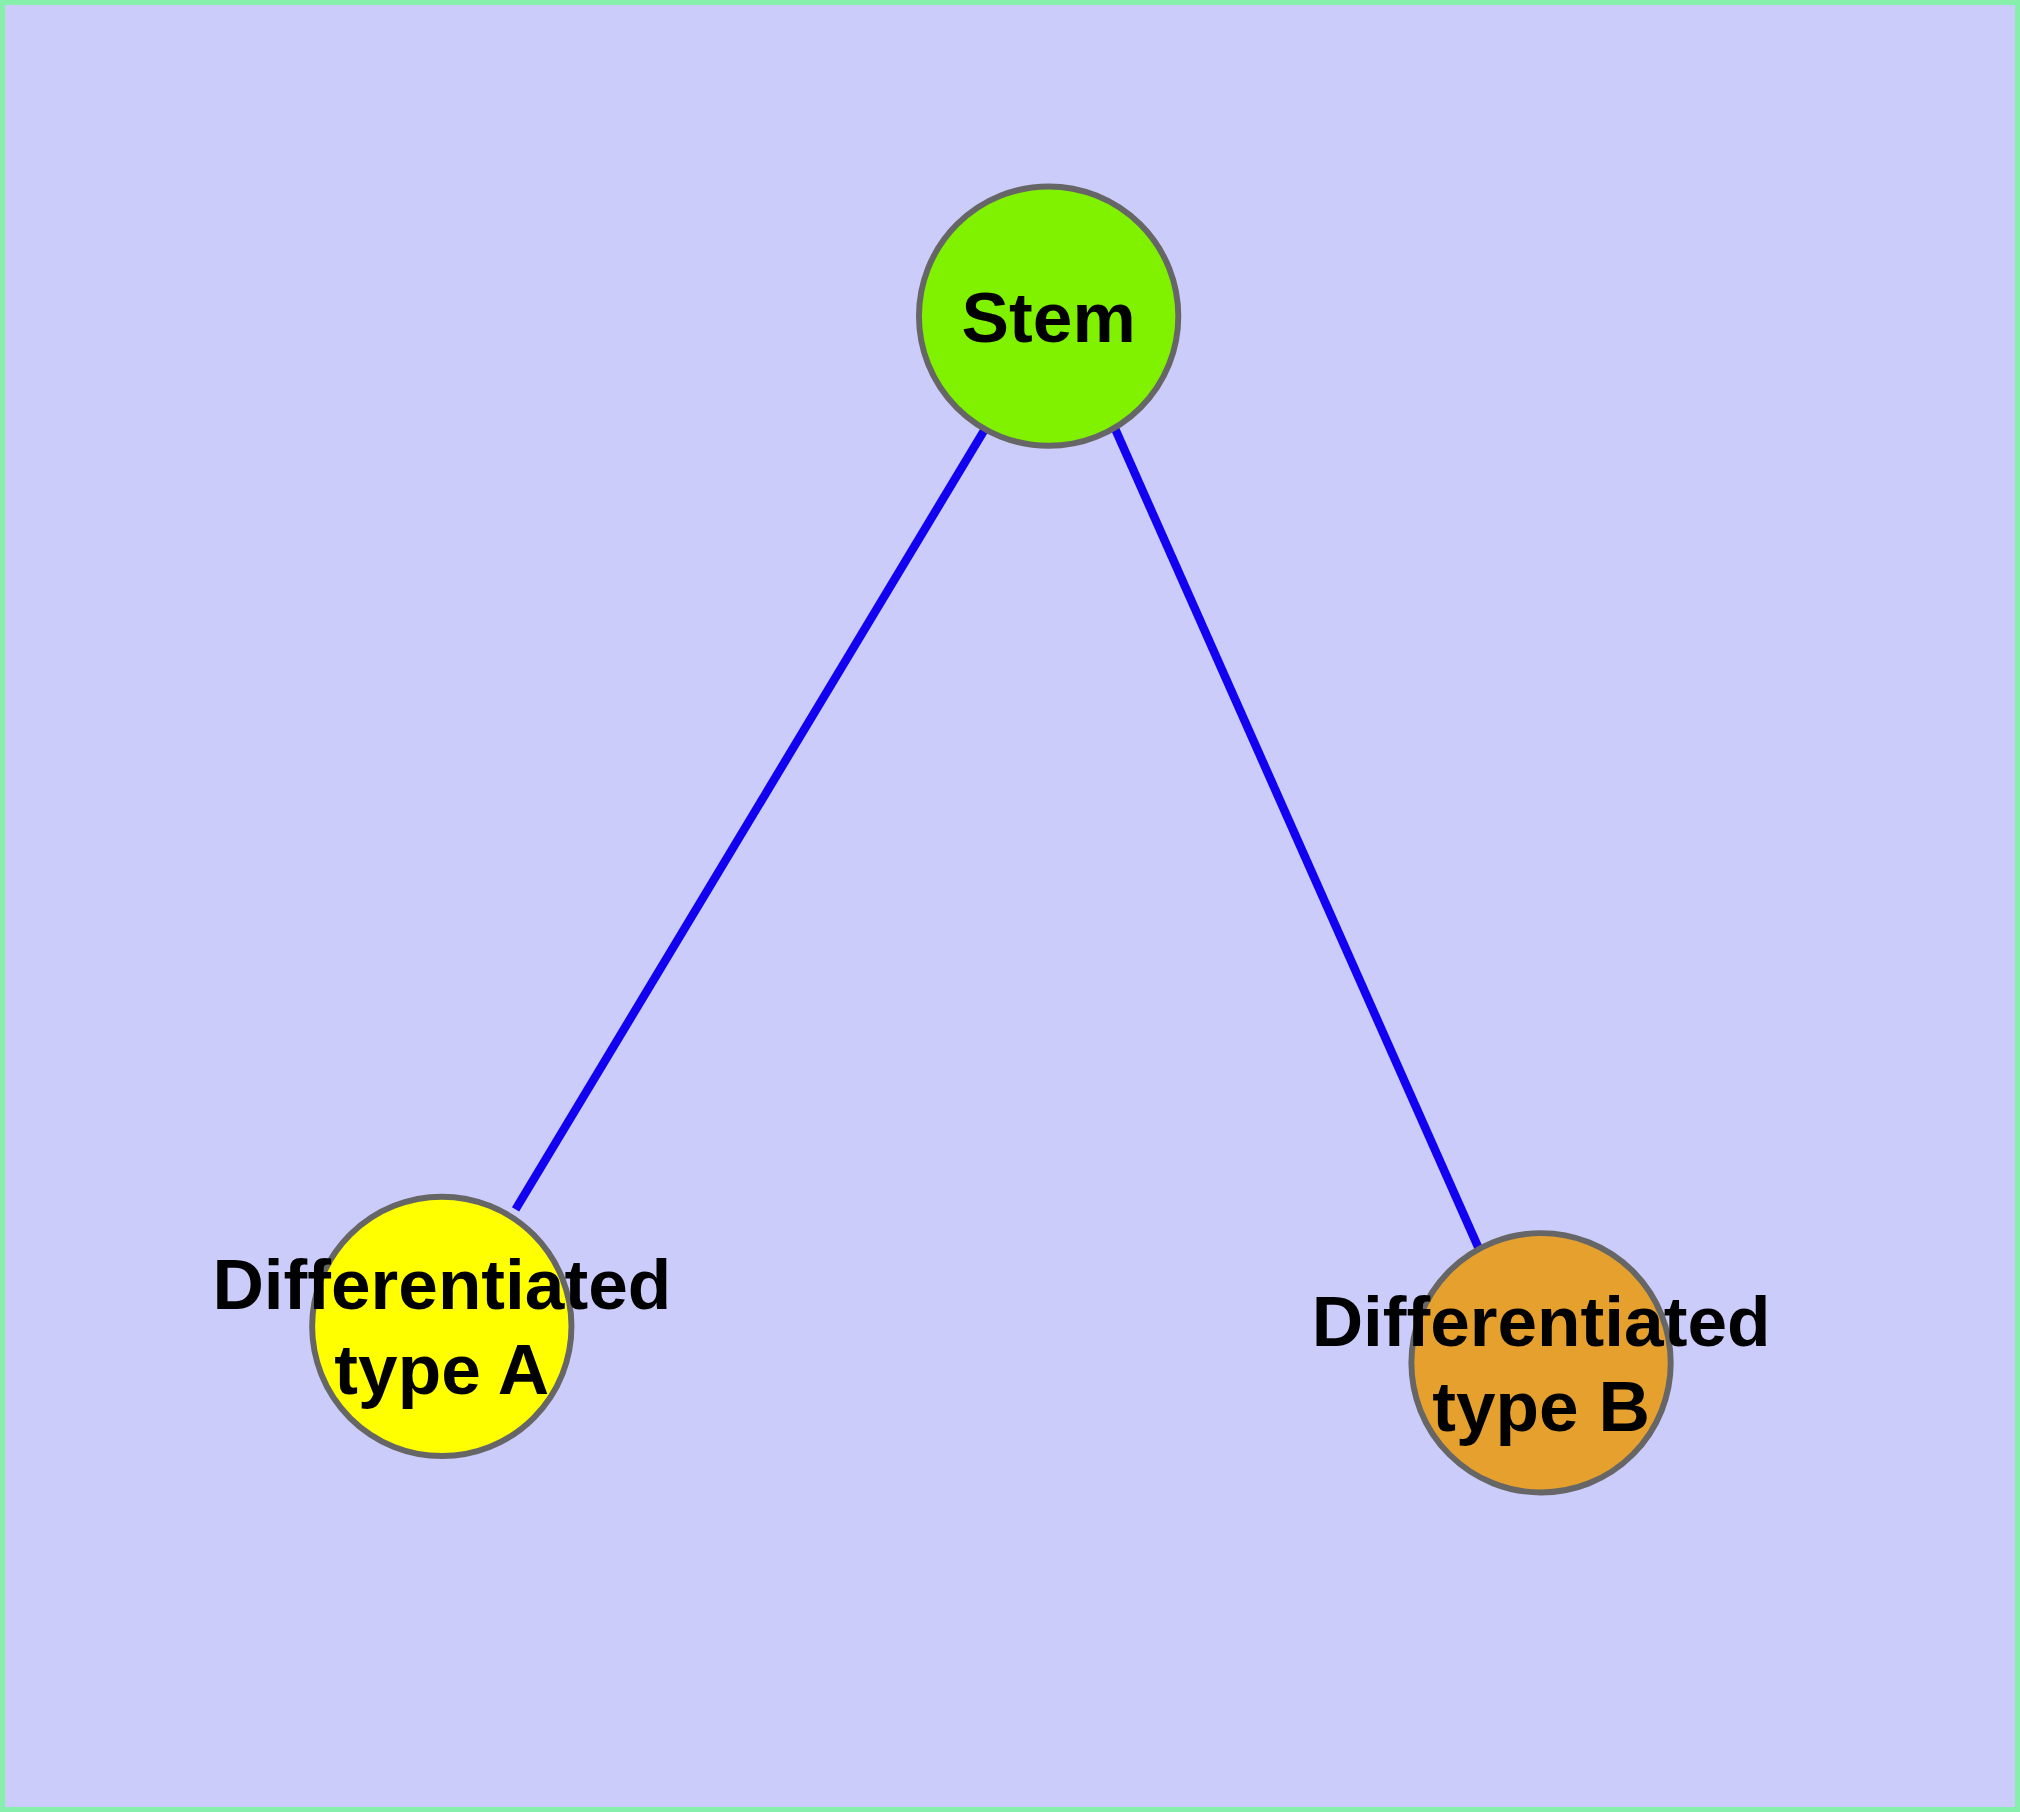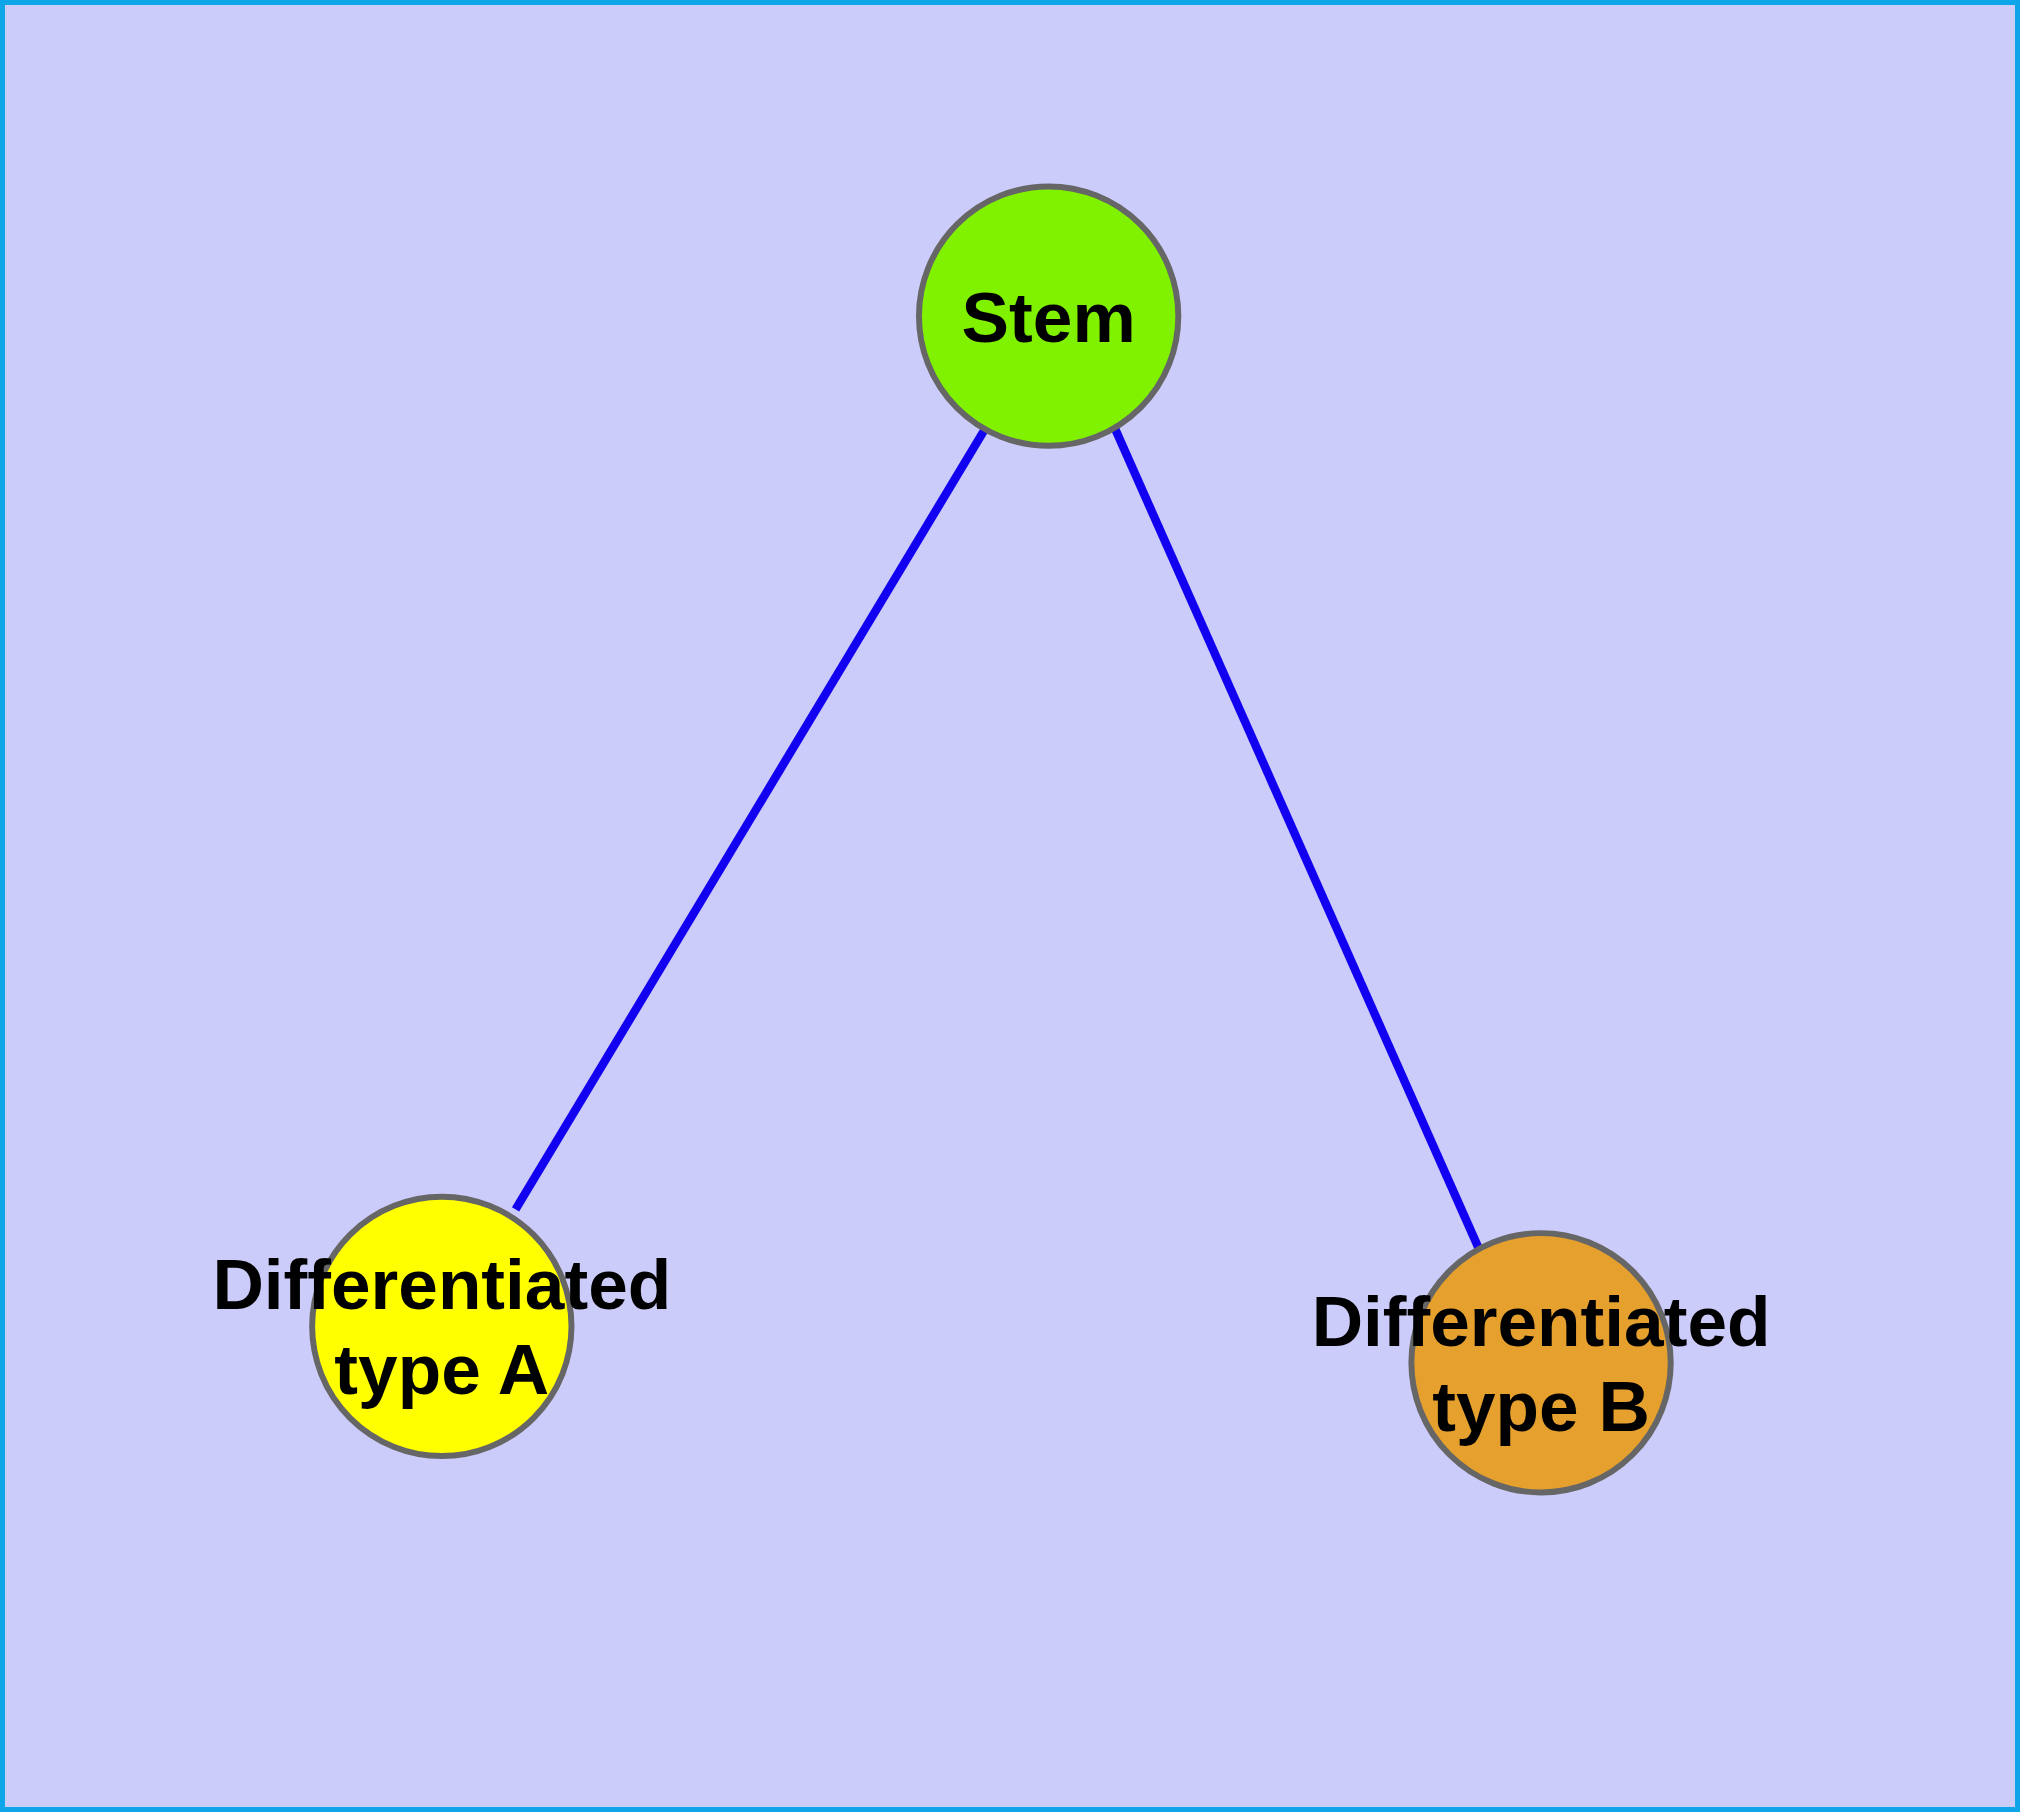--- a/index.html
+++ b/index.html
@@ -4,21 +4,21 @@
 <style>
   html, body {
     margin: 0;
     padding: 0;
     background: #ffffff;
   }
   #stage {
     position: relative;
     width: 2021px;
     height: 1812px;
-    background: #0ea5e9;
+    background: #86efac;
     overflow: hidden;
     font-family: "Liberation Sans", sans-serif;
   }
   #canvas-bg {
     position: absolute;
     left: 5.1px;
     top: 5.1px;
     width: 2010px;
     height: 1802px;
     background: #ccccfa;

